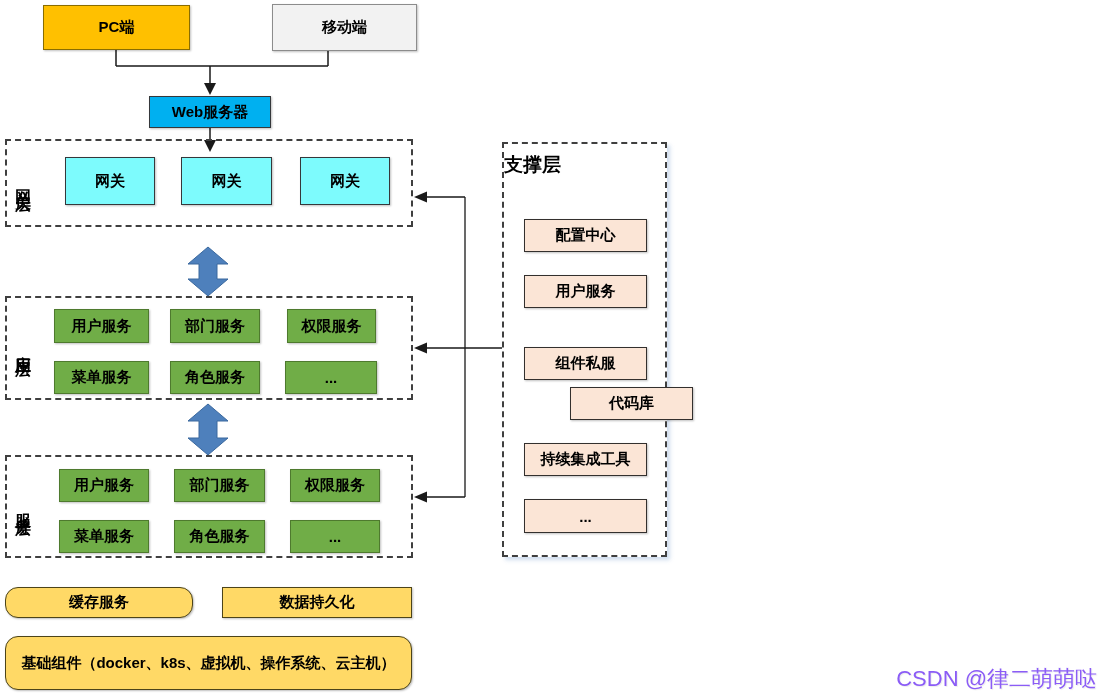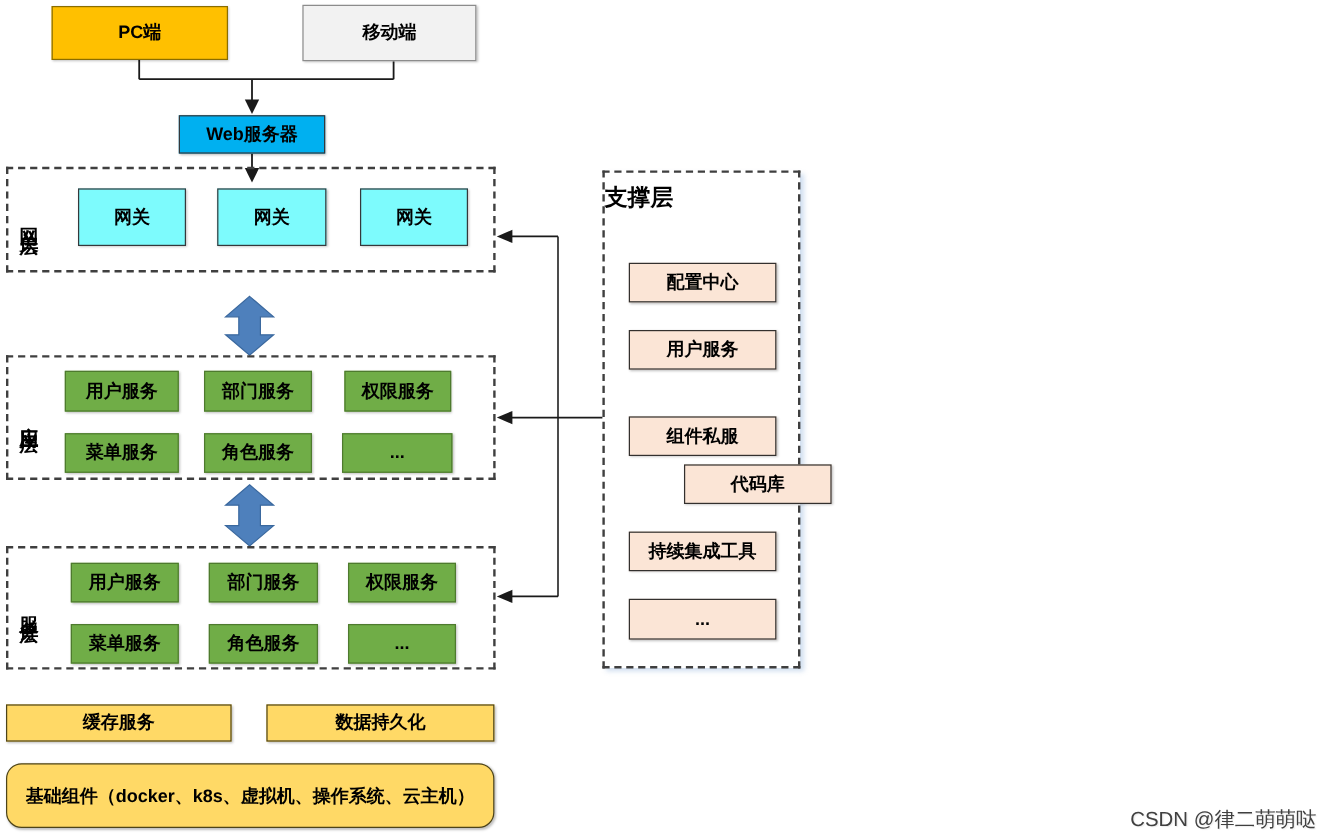--- a/index.html
+++ b/index.html
@@ -27,21 +27,21 @@
     position:absolute;left:8px;top:50%;transform:translateY(-50%);
     writing-mode:vertical-rl;text-orientation:upright;
     font-weight:bold;font-size:16px;letter-spacing:4px;line-height:1;
   }
   .support-title{
     position:absolute;top:8px;left:0;width:100%;text-align:left;
     font-weight:bold;font-size:19px;
   }
   #connectors{position:absolute;left:0;top:0;pointer-events:none;}
   .watermark{
-    position:absolute;right:6px;bottom:6px;font-size:17px;color:#404040;
+    position:absolute;right:6px;bottom:6px;font-size:22px;color:#8b5cf6;
     text-shadow:1px 1px 1px rgba(0,0,0,0.08);
   }
 </style>
 </head>
 <body>
 
 <div id="canvas">
 
   <svg id="connectors" width="1103" height="700" viewBox="0 0 1103 700">
 
@@ -55,21 +55,21 @@
     <polygon points="414,197 427,191.5 427,202.5" fill="var(--line)"></polygon>
     <polygon points="414,348 427,342.5 427,353.5" fill="var(--line)"></polygon>
     <polygon points="414,497 427,491.5 427,502.5" fill="var(--line)"></polygon>
 
     <polygon points="208,247 228,264 217,264 217,279 228,279 208,296 188,279 199,279 199,264 188,264" style="fill:var(--double-arrow)" stroke="#3a689e" stroke-width="1"></polygon>
 
     <polygon points="208,404 228,421 217,421 217,438 228,438 208,455 188,438 199,438 199,421 188,421" style="fill:var(--double-arrow)" stroke="#3a689e" stroke-width="1"></polygon>
   </svg>
 
   <div class="box pc-box" style="left:43px;top:5px;width:147px;height:45px;">PC端</div>
-  <div class="box mobile-box" style="left:252px;top:4px;width:145px;height:47px;">移动端</div>
+  <div class="box mobile-box" style="left:272px;top:4px;width:145px;height:47px;">移动端</div>
 
   <div class="box web-box" style="left:149px;top:96px;width:122px;height:32px;">Web服务器</div>
 
   <div class="layer" style="left:5px;top:139px;width:408px;height:88px;">
     <div class="layer-label">网关层</div>
     <div class="box gw-box" style="left:58px;top:16px;width:90px;height:48px;">网关</div>
     <div class="box gw-box" style="left:174px;top:16px;width:91px;height:48px;">网关</div>
     <div class="box gw-box" style="left:293px;top:16px;width:90px;height:48px;">网关</div>
   </div>
 
@@ -96,19 +96,19 @@
   <div class="layer support-shadow" style="left:502px;top:142px;width:165px;height:415px;">
     <div class="support-title">支撑层</div>
     <div class="box peach-box" style="left:20px;top:75px;width:123px;height:33px;">配置中心</div>
     <div class="box peach-box" style="left:20px;top:131px;width:123px;height:33px;">用户服务</div>
     <div class="box peach-box" style="left:20px;top:203px;width:123px;height:33px;">组件私服</div>
     <div class="box peach-box" style="left:20px;top:243px;width:123px;height:33px;margin-left:46px;">代码库</div>
     <div class="box peach-box" style="left:20px;top:299px;width:123px;height:33px;">持续集成工具</div>
     <div class="box peach-box" style="left:20px;top:355px;width:123px;height:34px;">...</div>
   </div>
 
-  <div class="box yellow-box" style="left:5px;top:587px;width:188px;height:31px;">缓存服务</div>
+  <div class="box yellow-box" style="left:5px;top:587px;width:188px;height:31px;border-radius:13px;">缓存服务</div>
   <div class="box yellow-box" style="left:222px;top:587px;width:190px;height:31px;">数据持久化</div>
   <div class="box yellow-box" style="left:5px;top:636px;width:407px;height:54px;border-radius:13px;">基础组件（docker、k8s、虚拟机、操作系统、云主机）</div>
 
   <div class="watermark">CSDN @律二萌萌哒</div>
 
 </div>
 
 </body></html>

